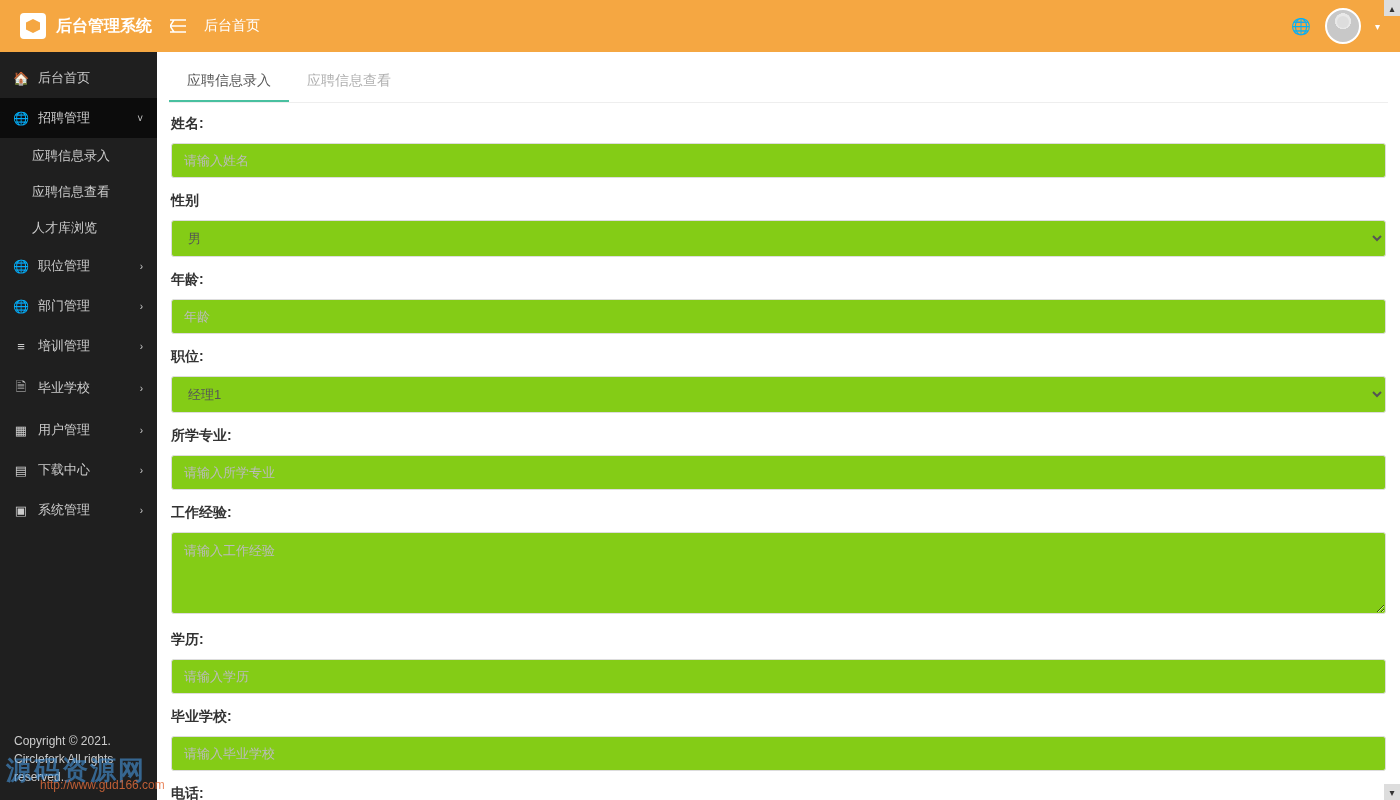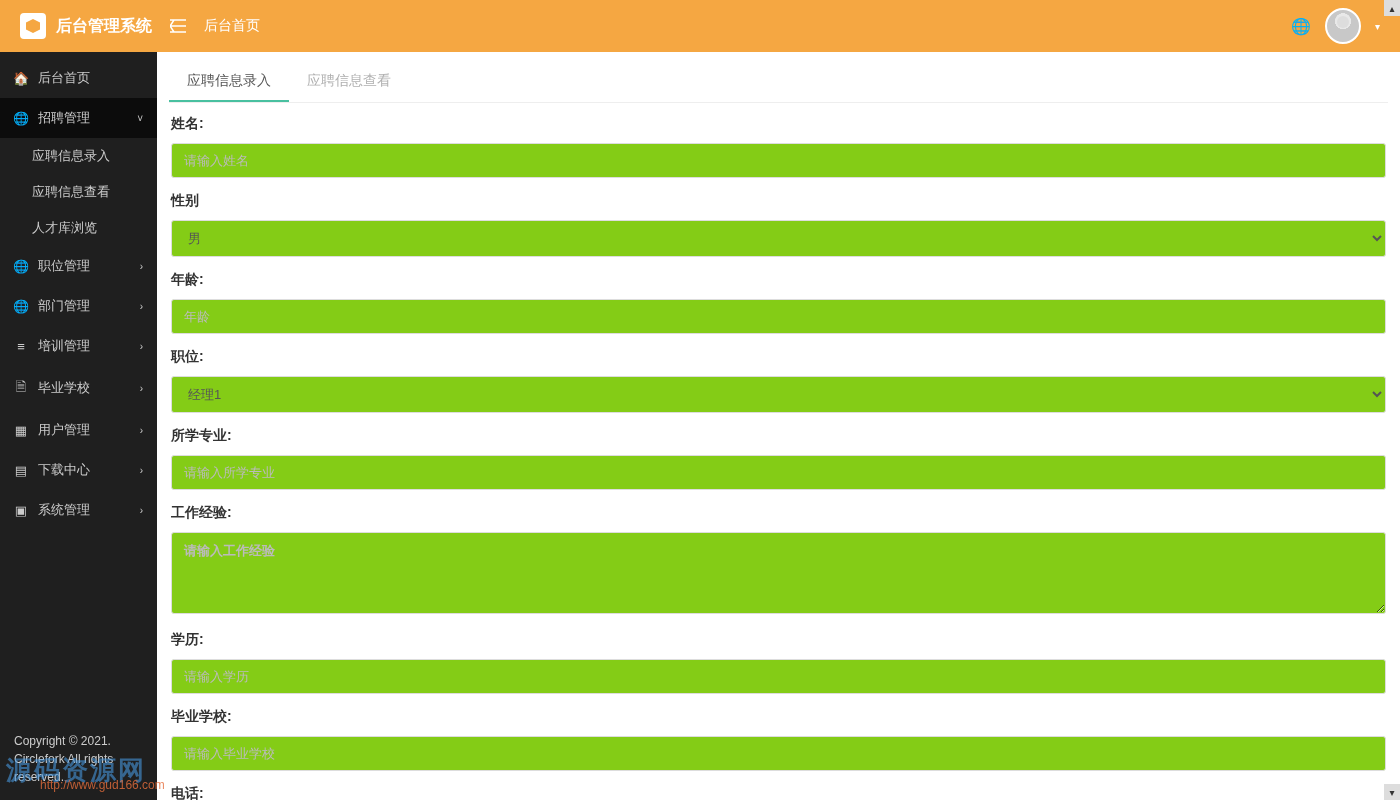--- a/index.html
+++ b/index.html
@@ -207,21 +207,20 @@
     }
     .form-control::placeholder {
       color: #bbb;
     }
     select.form-control {
       appearance: auto;
     }
     textarea.form-control {
       min-height: 82px;
       resize: vertical;
-      font-weight: bold;
     }
     .content::-webkit-scrollbar {
       width: 16px;
     }
     .content::-webkit-scrollbar-thumb {
       background: #c1c1c1;
     }
     .watermark {
       position: absolute;
       left: 6px;

